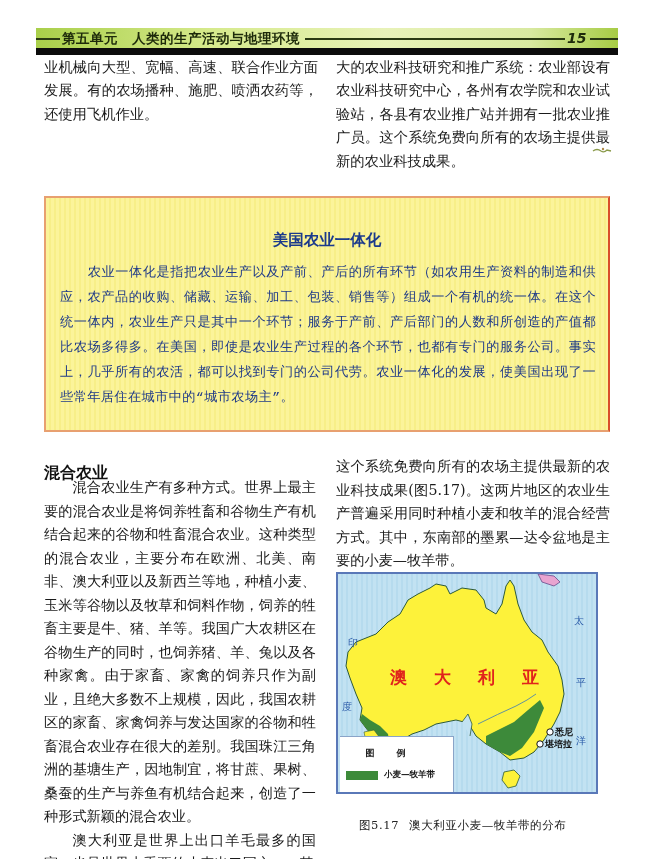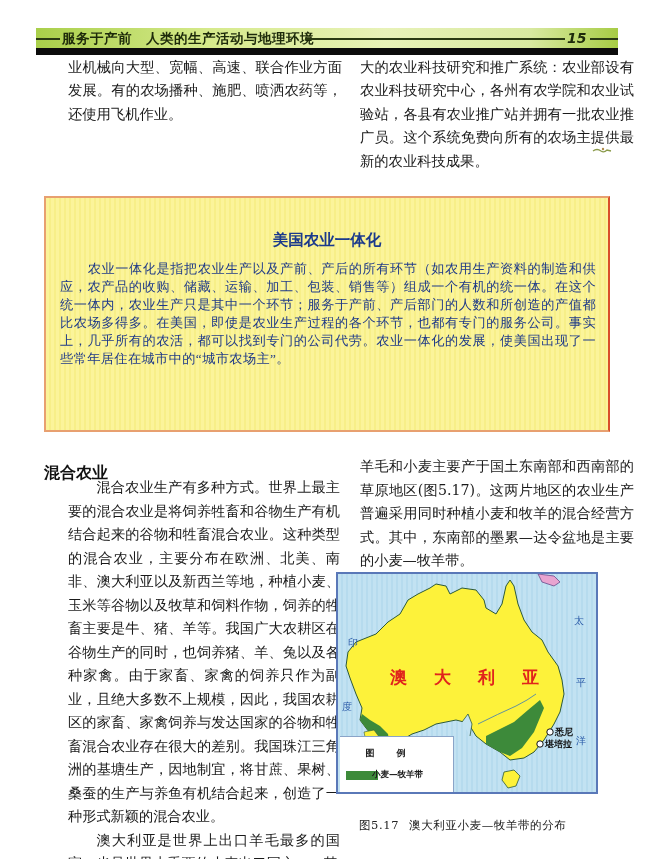--- a/index.html
+++ b/index.html
@@ -20,21 +20,21 @@
   .header-title .unit { margin-right: 14px; }
   .header-rule-mid { position: absolute; left: 305px; top: 38px; width: 260px; height: 2px; background: #2a3a12; }
   .page-num {
     position: absolute; left: 567px; top: 30px; font-size: 14px; font-style: italic; font-weight: bold;
     color: #1d2a0a; font-family: "DejaVu Sans", sans-serif;
   }
   .header-rule-right { position: absolute; left: 590px; top: 38px; width: 28px; height: 2px; background: #2a3a12; }
   .black-bar { position: absolute; left: 36px; top: 48px; width: 582px; height: 7px; background: #0c0c0c; }
 
   
-  .col { position: absolute; font-size: 14.3px; line-height: 23.4px; color: #1a1a1a; text-align: justify; text-justify: inter-character; margin-left: 24px; }
+  .col { position: absolute; font-size: 14.3px; line-height: 23.4px; color: #1a1a1a; text-align: justify; text-justify: inter-character; }
   .col p { text-indent: 0; }
   .col p.indent { text-indent: 2em; }
   .col-top-left { left: 44px; top: 56px; width: 274px; }
   .col-top-right { left: 336px; top: 56px; width: 274px; }
   .bullet {
     display: inline-block; width: 12px; height: 12px; border-radius: 50%;
     background: radial-gradient(circle at 35% 35%, #4b6bff, #1030d8 65%, #0a1e9a);
     vertical-align: -1px; margin-right: 5px;
   }
   .ornament { position: absolute; left: 592px; top: 146px; width: 20px; height: 8px; }
@@ -45,21 +45,21 @@
     background: repeating-linear-gradient(90deg, #fbf49a 0px, #fbf49a 3px, #f7ef88 3px, #f7ef88 5px);
     border: 2px solid #e8a070;
     border-right-color: #d9502a;
   }
   .box-title {
     position: absolute; left: 0; width: 100%; top: 20px; text-align: center;
     font-family: "DejaVu Sans", sans-serif; font-size: 15.5px; font-weight: bold; color: #1b3a8c; margin-top: 12px;
   }
   .box-text {
     position: absolute; left: 14px; top: 62px; width: 536px;
-    font-family: Liberation Serif, serif; font-size: 13.2px; line-height: 18px;
+    font-family: Liberation Mono, monospace; font-size: 13.2px; line-height: 25px;
     color: #1f3a88; text-align: justify; text-indent: 2.1em; letter-spacing: 0.4px;
   }
 
   
   .section-heading {
     position: absolute; left: 44px; top: 455px; font-family: "DejaVu Sans", sans-serif;
     font-size: 16px; font-weight: bold; color: #111; margin-top: 8px;
   }
   .col-bottom-left { left: 44px; top: 476px; width: 272px; font-size: 14.2px; line-height: 23.5px; }
   .col-bottom-right { left: 336px; top: 455px; width: 274px; font-size: 14.2px; line-height: 23.5px; }
@@ -74,35 +74,35 @@
   .map-label { position: absolute; font-family: "DejaVu Serif", serif; }
   .country-label { font-size: 17px; font-weight: bold; color: #e0241c; letter-spacing: 0; }
   .ocean-label { font-size: 10px; color: #2a5aa8; }
   .city-label { font-size: 9px; font-weight: bold; color: #111; }
   .legend {
     position: absolute; left: 2px; top: 162px; width: 114px; height: 56px;
     background: #ffffff; border-top: 1px solid #8aa4c8; border-right: 1px solid #8aa4c8;
   }
   .legend-title { position: absolute; top: 10px; left: 0; width: 100%; text-align: center; font-size: 9px; font-weight: bold; letter-spacing: 22px; font-family: "DejaVu Serif", serif; }
   .legend-swatch { position: absolute; left: 6px; top: 34px; width: 32px; height: 9px; background: #3d8a3a; }
-  .legend-text { position: absolute; left: 32px; top: 32px; font-size: 8.5px; font-weight: bold; font-family: "DejaVu Serif", serif; text-align: center; }
+  .legend-text { position: absolute; left: 44px; top: 32px; font-size: 8.5px; font-weight: bold; font-family: "DejaVu Serif", serif; text-align: center; }
 
   .caption {
     position: absolute; left: 359px; top: 818px; font-size: 11.5px; color: #222;
     font-family: "DejaVu Serif", serif; letter-spacing: 0.6px; white-space: nowrap;
   }
   .caption .num { margin-right: 10px; text-align: right; }
 </style>
 </head>
 <body>
 
 <div class="header"></div>
 <div class="header-rule-left"></div>
 <div class="header-title">
-  <span class="unit">服务于产前</span><span>人类的生产活动与地理环境</span>
+  <span class="unit">第五单元</span><span>人类的生产活动与地理环境</span>
 </div>
 <div class="header-rule-mid"></div>
 <div class="page-num">15</div>
 <div class="header-rule-right"></div>
 <div class="black-bar"></div>
 
 <div class="col col-top-left">
   <p>业机械向大型、宽幅、高速、联合作业方面发展。有的农场播种、施肥、喷洒农药等，还使用飞机作业。</p>
 </div>
 <div class="col col-top-right">
@@ -117,21 +117,21 @@
   <div class="box-title">美国农业一体化</div>
   <div class="box-text">农业一体化是指把农业生产以及产前、产后的所有环节（如农用生产资料的制造和供应，农产品的收购、储藏、运输、加工、包装、销售等）组成一个有机的统一体。在这个统一体内，农业生产只是其中一个环节；服务于产前、产后部门的人数和所创造的产值都比农场多得多。在美国，即使是农业生产过程的各个环节，也都有专门的服务公司。事实上，几乎所有的农活，都可以找到专门的公司代劳。农业一体化的发展，使美国出现了一些常年居住在城市中的“城市农场主”。</div>
 </div>
 
 <div class="section-heading">混合农业</div>
 <div class="col col-bottom-left">
   <p class="indent">混合农业生产有多种方式。世界上最主要的混合农业是将饲养牲畜和谷物生产有机结合起来的谷物和牲畜混合农业。这种类型的混合农业，主要分布在欧洲、北美、南非、澳大利亚以及新西兰等地，种植小麦、玉米等谷物以及牧草和饲料作物，饲养的牲畜主要是牛、猪、羊等。我国广大农耕区在谷物生产的同时，也饲养猪、羊、兔以及各种家禽。由于家畜、家禽的饲养只作为副业，且绝大多数不上规模，因此，我国农耕区的家畜、家禽饲养与发达国家的谷物和牲畜混合农业存在很大的差别。我国珠江三角洲的基塘生产，因地制宜，将甘蔗、果树、桑蚕的生产与养鱼有机结合起来，创造了一种形式新颖的混合农业。</p>
   <p class="indent">澳大利亚是世界上出口羊毛最多的国家，也是世界上重要的小麦出口国之一。其</p>
 </div>
 <div class="col col-bottom-right">
-  <p>羊毛和小麦主要产于国土东南部和西南部的草原地区(图5.17)。这两片地区的农业生产普遍采用同时种植小麦和牧羊的混合经营方式。其中，东南部的墨累—达令盆地是主要的小麦—牧羊带。</p>
+  <p>这个系统免费向所有的农场主提供最新的农业科技成果(图5.17)。这两片地区的农业生产普遍采用同时种植小麦和牧羊的混合经营方式。其中，东南部的墨累—达令盆地是主要的小麦—牧羊带。</p>
 </div>
 
 <div class="map">
   <svg width="262" height="222" viewBox="0 0 262 222">
 
     <path d="M10 78 L18 68 L38 60 L50 48 L62 40 L70 26 L80 20 L92 14 L98 10 L108 12 L112 20 L124 14 L138 16 L146 26 L148 34 L158 40 L164 30 L168 12 L172 6 L176 12 L180 30 L186 46 L194 58 L204 66 L210 78 L220 92 L224 106 L226 120 L222 138 L216 150 L206 166 L196 178 L186 184 L172 186 L162 178 L148 170 L138 162 L132 152 L126 148 L118 146 L108 148 L98 150 L86 156 L74 160 L64 166 L54 172 L44 170 L36 164 L28 154 L22 146 L24 134 L18 120 L12 104 L8 92 Z" fill="#fdf23a" stroke="#2d5a3a" stroke-width="1"></path>
 
     <path d="M124 148 L130 140 L134 150 L132 162" fill="#c2e2f2" stroke="#2d5a3a" stroke-width="0.8"></path>
 
     <path d="M22 146 L28 154 L36 164 L44 170 L52 172 L50 160 L42 152 L32 146 L24 140 Z" fill="#3d8a3a"></path>

